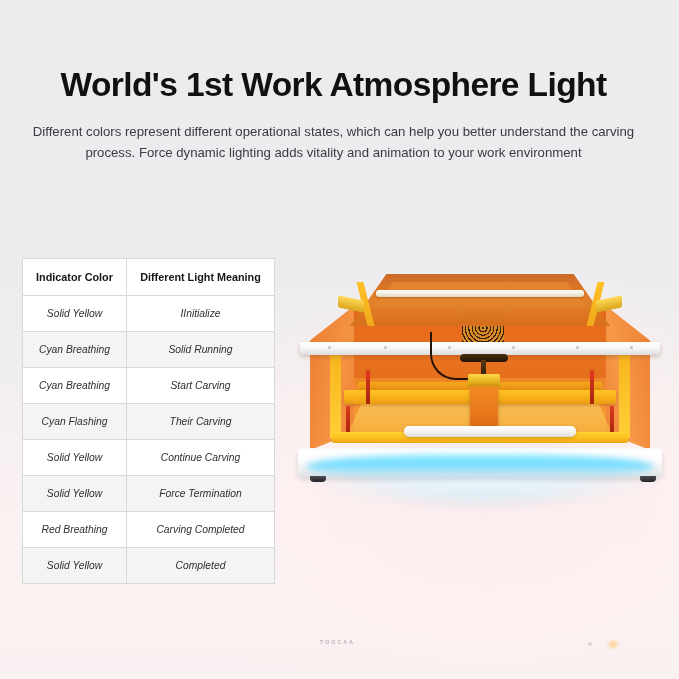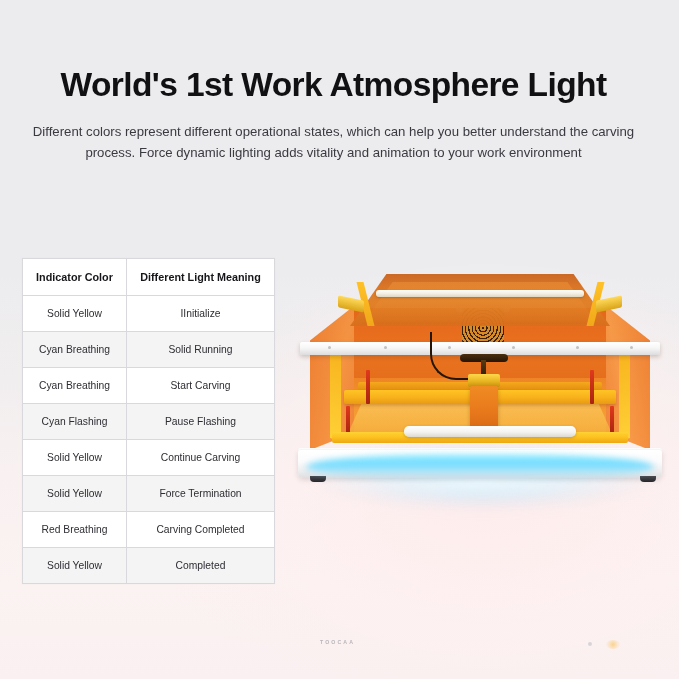--- a/index.html
+++ b/index.html
@@ -85,20 +85,21 @@
     font-weight: 700;
     color: #16161a;
     background: #ffffff;
   }
 
   #indicator-table td {
     font-size: 10.3px;
     font-weight: 400;
     color: #2d2d33;
     background: #ffffff;
+    font-style: italic;
   }
 
   #indicator-table tbody tr.alt td {
     background: #f4f4f5;
   }
 
   
   #machine-figure {
     position: absolute;
     left: 288px;
@@ -494,21 +495,21 @@
         <tr class="alt">
           <td>Cyan Breathing</td>
           <td>Solid Running</td>
         </tr>
         <tr>
           <td>Cyan Breathing</td>
           <td>Start Carving</td>
         </tr>
         <tr class="alt">
           <td>Cyan Flashing</td>
-          <td>Pause Flashing</td>
+          <td>Their Carving</td>
         </tr>
         <tr>
           <td>Solid Yellow</td>
           <td>Continue Carving</td>
         </tr>
         <tr class="alt">
           <td>Solid Yellow</td>
           <td>Force Termination</td>
         </tr>
         <tr>

